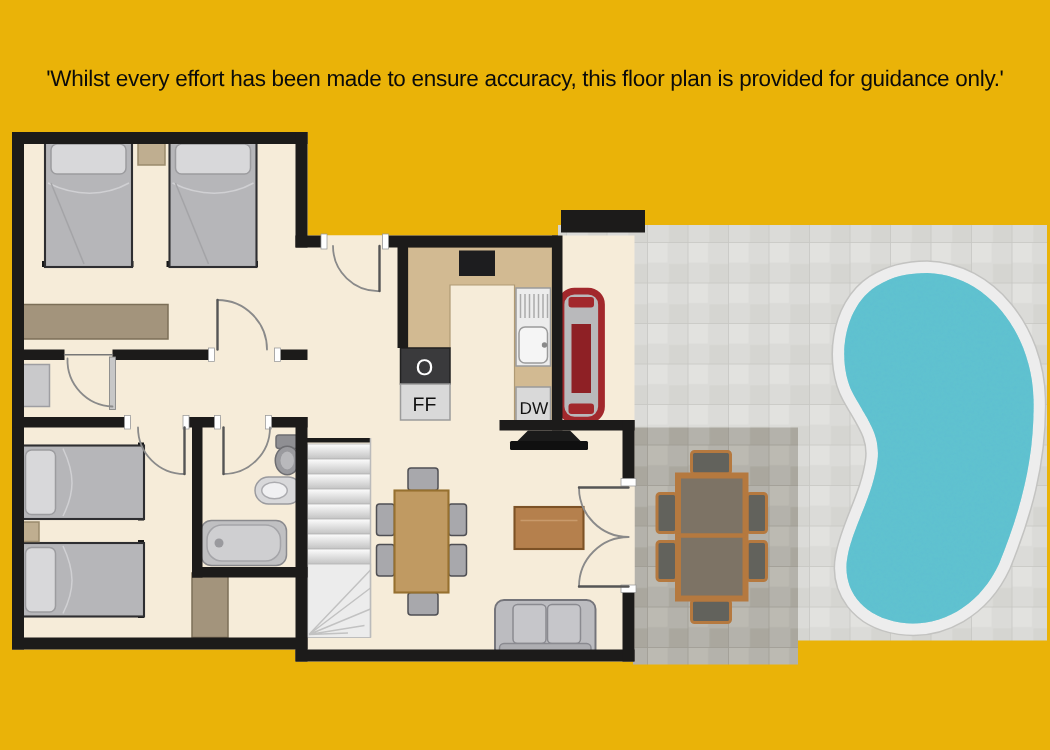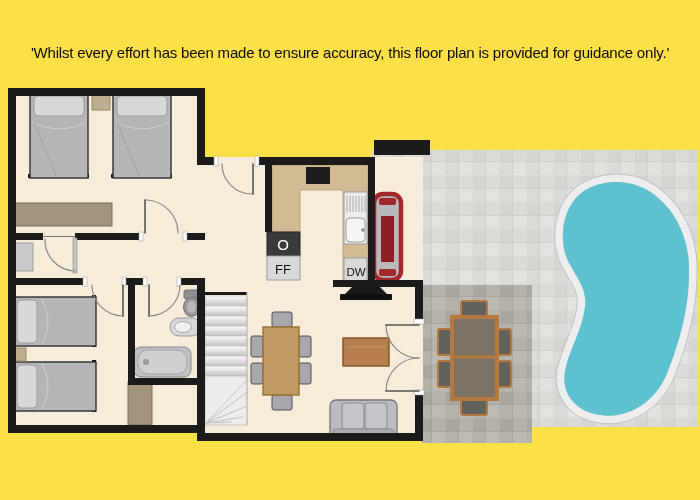--- a/index.html
+++ b/index.html
@@ -1,16 +1,16 @@
 <!DOCTYPE html>
 <html><head>
 <meta charset="utf-8">
 <style>
   html,body{margin:0;padding:0;background:#fff;}
-  .page{position:relative;width:700px;height:500px;background:#fde047;overflow:hidden;
+  .page{position:relative;width:700px;height:500px;background:#eab308;overflow:hidden;
         font-family:"Liberation Sans", sans-serif;}
   .disclaimer{position:absolute;top:44px;left:0;width:700px;text-align:center;
         font-size:15px;letter-spacing:-0.2px;color:#0b0b0b;}
   svg{position:absolute;top:0;left:0;}
   text{font-family:"Liberation Sans", sans-serif;}
 </style>
 </head>
 <body>
 
 <div class="page">

